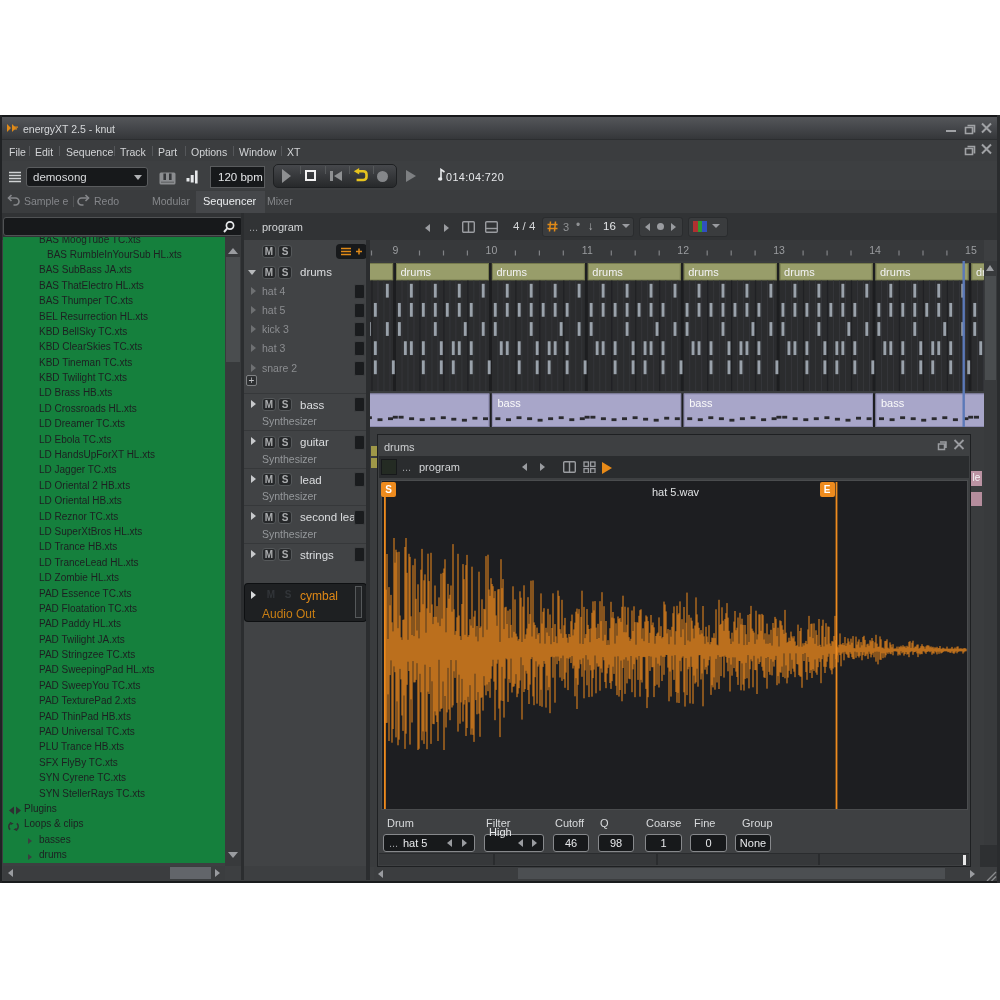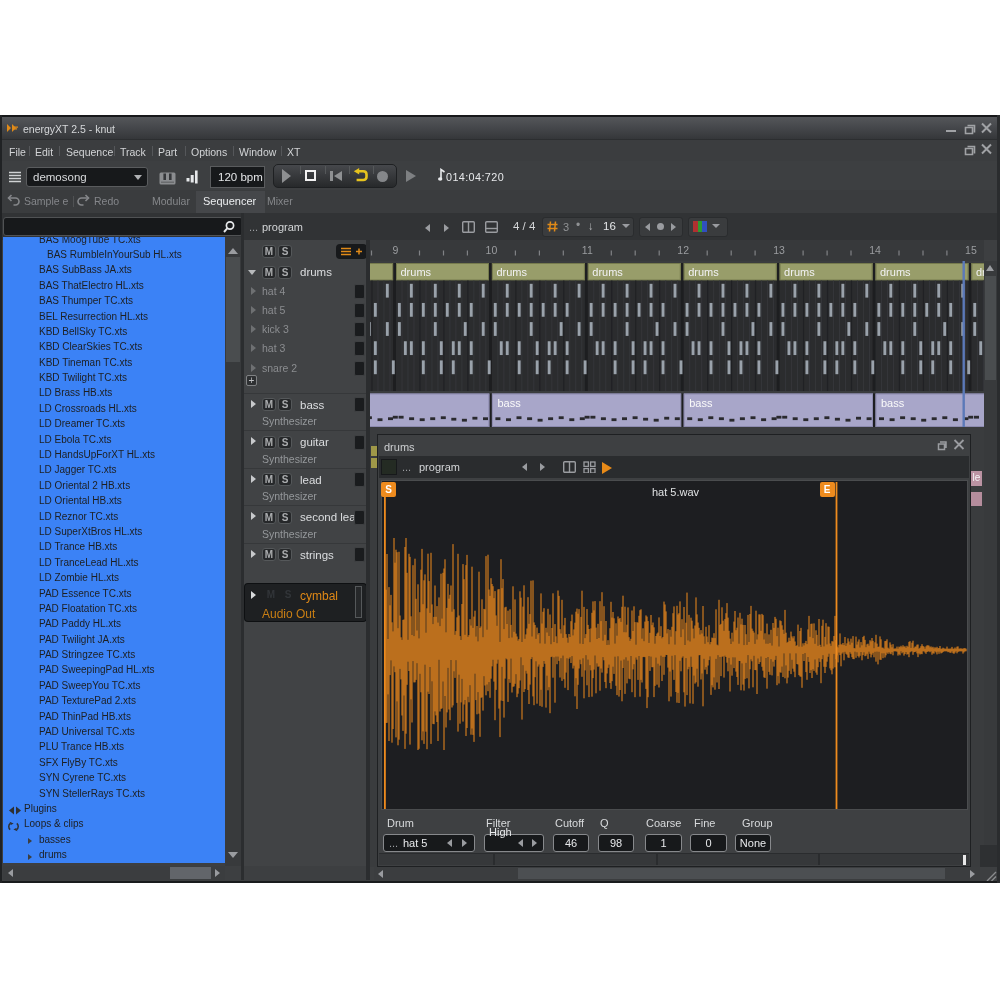--- a/index.html
+++ b/index.html
@@ -151,21 +151,21 @@
 <div class="abs" style="left:639px;top:216.5px;width:44px;height:20px;border:1px solid #2a2c2e;border-radius:3px;background:#3a3c3e"></div>
 <div class="ltri" style="left:645px;top:222.5px"></div>
 <div class="abs" style="left:657px;top:223px;width:7px;height:7px;border-radius:50%;background:#9a9ca0"></div>
 <div class="rtri" style="left:671px;top:222.5px"></div>
 <div class="abs" style="left:688px;top:216.5px;width:40px;height:20px;border:1px solid #2a2c2e;border-radius:3px;background:#3a3c3e"></div>
 <div class="abs" style="left:693px;top:221px;width:4.5px;height:11px;background:#b03030"></div>
 <div class="abs" style="left:697.5px;top:221px;width:4.5px;height:11px;background:#309a30"></div>
 <div class="abs" style="left:702px;top:221px;width:4.5px;height:11px;background:#3050c0"></div>
 <div class="abs" style="left:712px;top:224px;width:0;height:0;border-top:4.5px solid #9a9ca0;border-left:4px solid transparent;border-right:4px solid transparent"></div>
 
-<div class="abs" style="left:3px;top:237px;width:222px;height:626px;background:#3b82f6;overflow:hidden">
+<div class="abs" style="left:3px;top:237px;width:222px;height:626px;background:#15803d;overflow:hidden">
 <div class="fi" style="top:-3.4px;left:36px">BAS MoogTube TC.xts</div>
     <div class="fi" style="top:12.0px;left:44px">BAS RumbleInYourSub HL.xts</div>
     <div class="fi" style="top:27.4px;left:36px">BAS SubBass JA.xts</div>
     <div class="fi" style="top:42.8px;left:36px">BAS ThatElectro HL.xts</div>
     <div class="fi" style="top:58.1px;left:36px">BAS Thumper TC.xts</div>
     <div class="fi" style="top:73.5px;left:36px">BEL Resurrection HL.xts</div>
     <div class="fi" style="top:88.9px;left:36px">KBD BellSky TC.xts</div>
     <div class="fi" style="top:104.3px;left:36px">KBD ClearSkies TC.xts</div>
     <div class="fi" style="top:119.7px;left:36px">KBD Tineman TC.xts</div>
     <div class="fi" style="top:135.1px;left:36px">KBD Twilight TC.xts</div>

